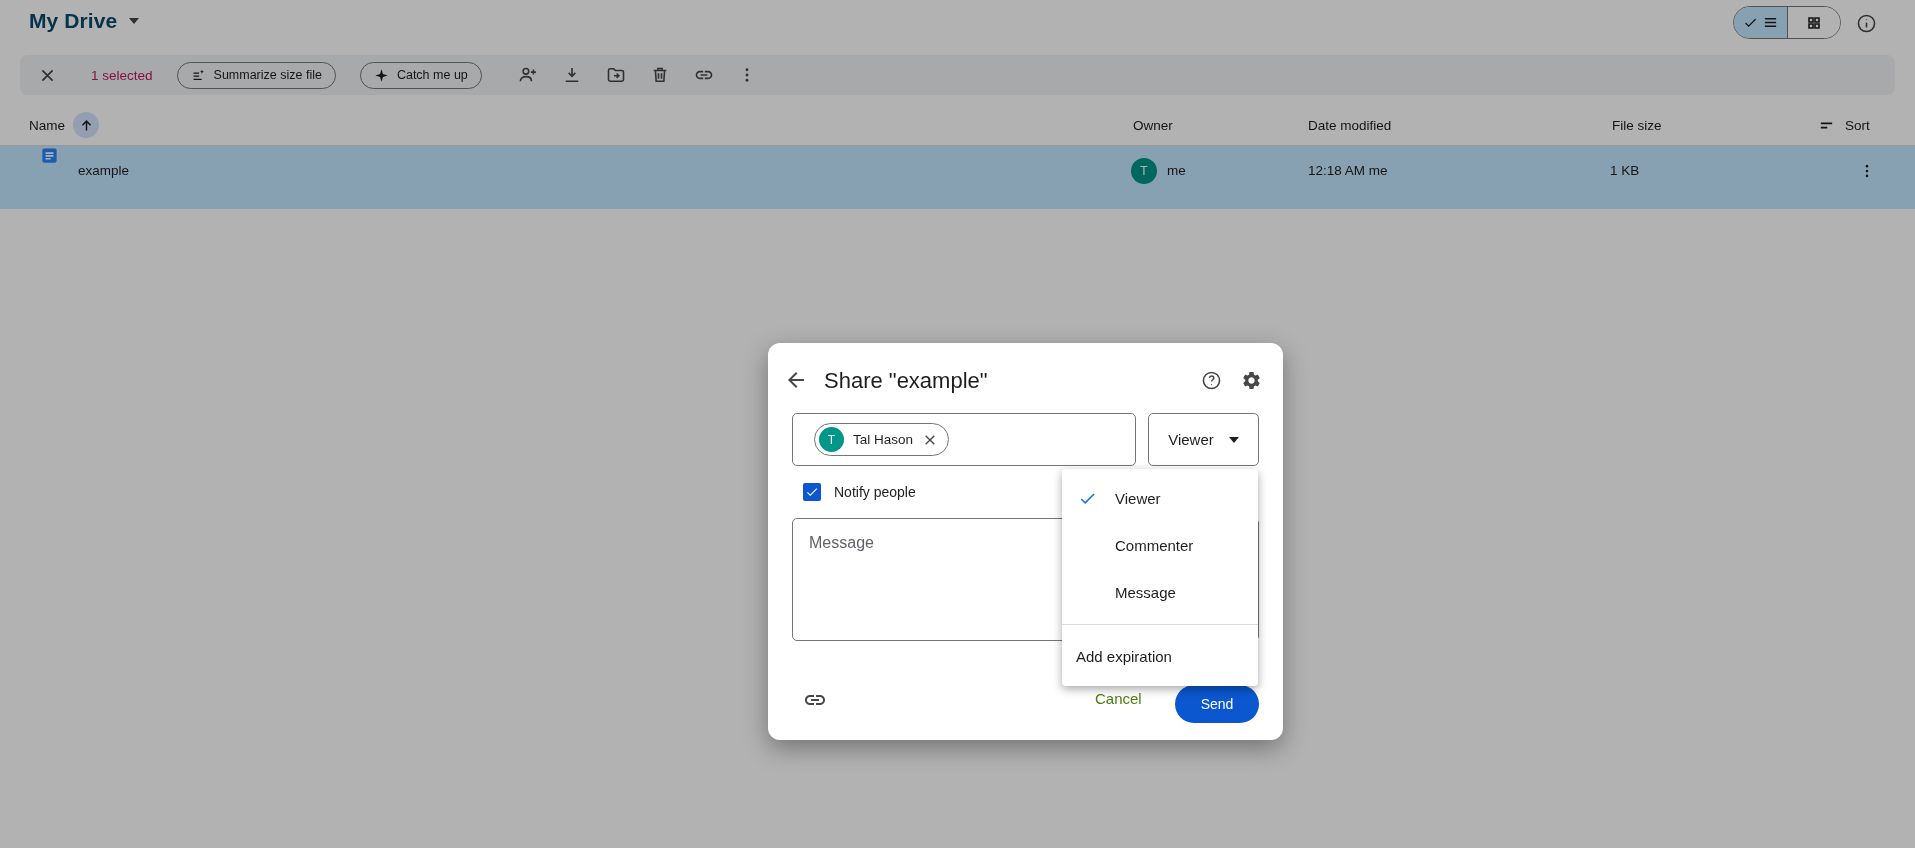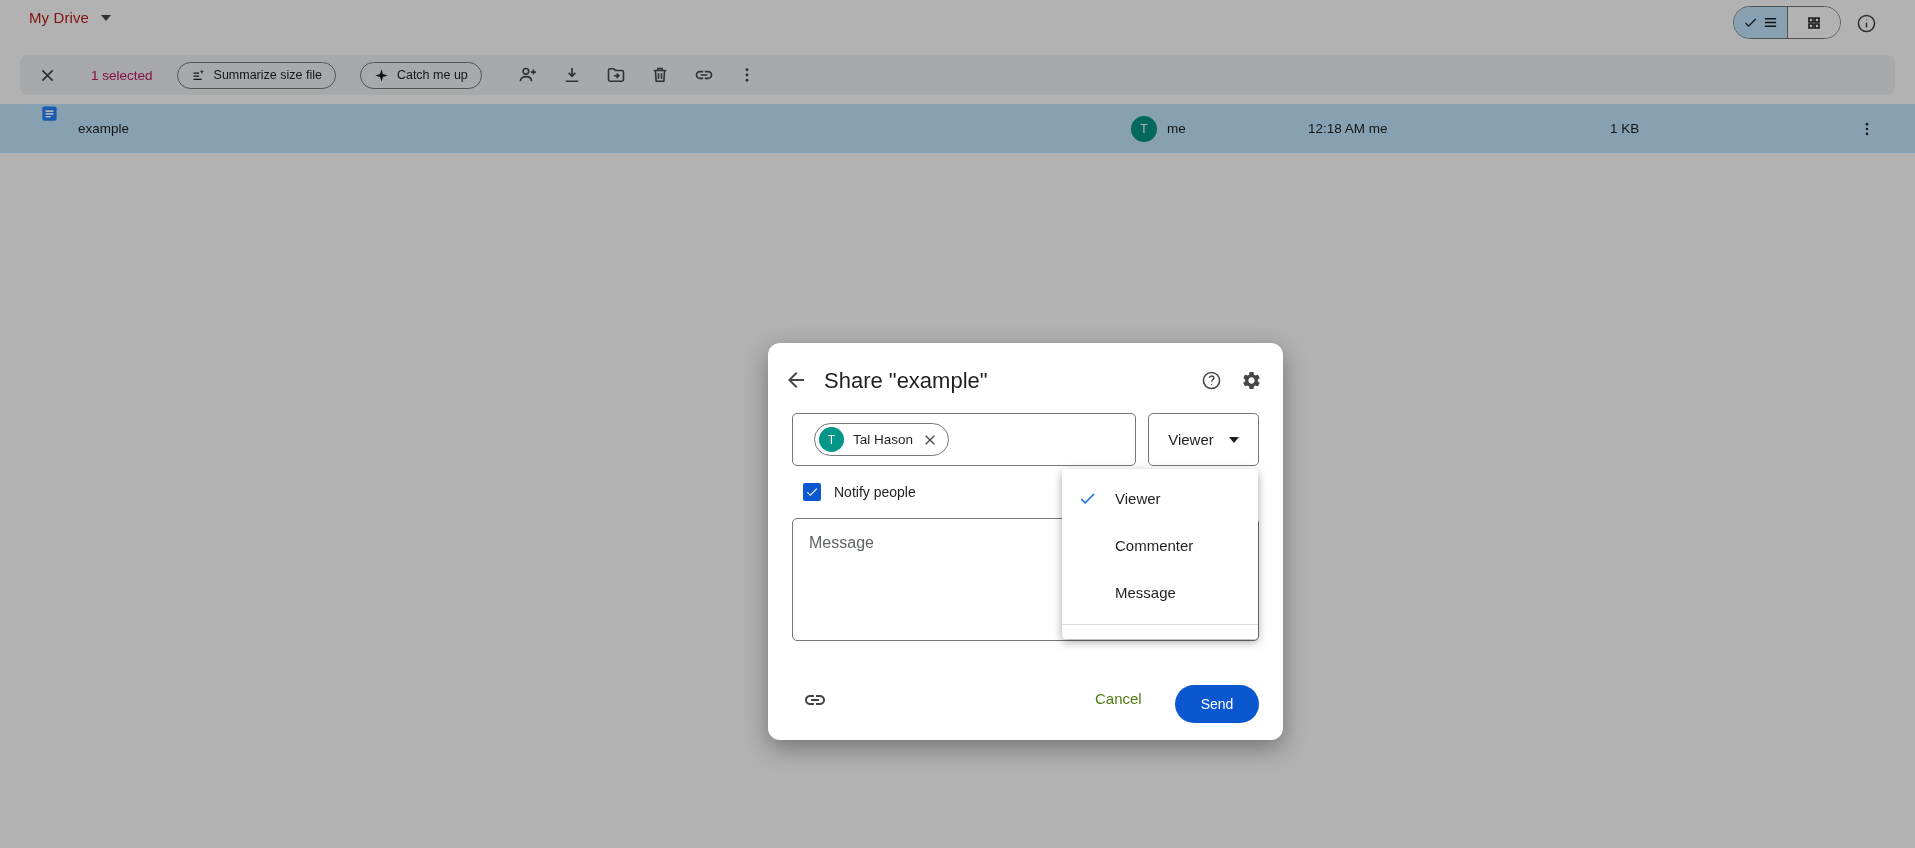--- a/index.html
+++ b/index.html
@@ -6,21 +6,21 @@
   html,body { width:1915px; height:848px; overflow:hidden; }
   body { font-family:"Liberation Sans", sans-serif; background:#fff; color:#1f1f1f; }
   .stage { position:relative; width:1915px; height:848px; background:#fff; }
 
   .icon { display:inline-flex; align-items:center; justify-content:center; flex:0 0 auto; }
   .icon svg { width:100%; height:100%; display:block; }
 
   
   .drive-header { position:absolute; left:0; top:0; width:100%; height:50px; }
   .page-title-wrap { position:absolute; left:29px; top:9px; display:flex; align-items:center; gap:12px; cursor:pointer; }
-  .page-title { font-size:15px; font-weight:400; color:#b91c1c; letter-spacing:.1px; }
+  .page-title { font-size:21px; font-weight:700; color:#0c4a6e; letter-spacing:.1px; }
   .caret-down { width:0; height:0; border-left:5.5px solid transparent; border-right:5.5px solid transparent; border-top:6px solid #444746; }
 
   .view-toggle { position:absolute; left:1733px; top:6px; width:108px; height:33px; border:1px solid #747775; border-radius:17px; display:flex; overflow:hidden; background:#fff; }
   .view-toggle .seg { flex:1; display:flex; align-items:center; justify-content:center; gap:5px; cursor:pointer; }
   .seg-list { background:#c2e7ff; }
   .seg-grid { background:#fff; border-left:1px solid #747775; }
   .seg .icon { width:15px; height:15px; color:#1f1f1f; }
   .info-btn { position:absolute; left:1856px; top:13px; width:21px; height:21px; color:#444746; cursor:pointer; }
 
   
@@ -36,21 +36,21 @@
   .file-table { position:absolute; left:0; top:104px; width:100%; }
   .thead { position:relative; height:42px; border-bottom:1px solid #d9dce0; }
   .th { position:absolute; top:0; height:42px; display:flex; align-items:center; font-size:13.5px; font-weight:500; color:#1f1f1f; }
   .th-name { left:29px; gap:8px; cursor:pointer; }
   .sort-bubble { width:26px; height:26px; border-radius:50%; background:#d3e3fd; display:flex; align-items:center; justify-content:center; }
   .sort-bubble .icon { width:15px; height:15px; color:#1f1f1f; }
   .th-owner { left:1133px; } .th-modified { left:1308px; } .th-size { left:1612px; }
   .th-sort { left:1818px; gap:10px; cursor:pointer; }
   .th-sort .icon { width:17px; height:17px; color:#1f1f1f; }
 
-  .file-row { position:relative; height:49px; background:#c2e7ff; cursor:pointer; }
+  .file-row { position:relative; height:63px; background:#c2e7ff; cursor:pointer; }
   .cell { position:absolute; top:0; height:49px; display:flex; align-items:center; font-size:13.5px; color:#1f1f1f; }
   .doc-icon { left:40px; width:19px; height:19px; }
   .file-name { left:78px; font-weight:500; }
   .owner-cell { left:1131px; gap:10px; }
   .avatar { width:26px; height:26px; border-radius:50%; background:#009688; color:#fff; font-size:12px; font-weight:500; display:flex; align-items:center; justify-content:center; }
   .modified-cell { left:1308px; } .size-cell { left:1610px; }
   .row-menu { left:1858px; width:18px; color:#1f1f1f; cursor:pointer; }
   .row-menu .icon { width:18px; height:18px; }
 
   
@@ -194,20 +194,43 @@
         <svg viewBox="0 0 24 24" fill="currentColor">
             <circle cx="12" cy="5" r="1.9"></circle>
             <circle cx="12" cy="12" r="1.9"></circle>
             <circle cx="12" cy="19" r="1.9"></circle>
           </svg>
       </span>
     </div>
   </div>
 
   <div class="file-table">
+    <div class="thead">
+      <div class="th th-name">
+        <span>Name</span>
+        <span class="sort-bubble">
+          <span class="icon">
+            <svg viewBox="0 0 24 24" fill="none" stroke="currentColor" stroke-width="2.3">
+                <path d="M12 20V5M5.5 11.5L12 5l6.5 6.5"></path>
+              </svg>
+          </span>
+        </span>
+      </div>
+      <div class="th th-owner">Owner</div>
+      <div class="th th-modified">Date modified</div>
+      <div class="th th-size">File size</div>
+      <div class="th th-sort">
+        <span class="icon">
+          <svg viewBox="0 0 24 24" fill="none" stroke="currentColor" stroke-width="2.2">
+              <path d="M4 9h16M4 15h9"></path>
+            </svg>
+        </span>
+        <span>Sort</span>
+      </div>
+    </div>
 
     <div class="file-row">
       <span class="cell icon doc-icon">
         <svg viewBox="0 0 24 24">
             <rect x="3" y="3" width="18" height="18" rx="2.5" fill="#2684fc"></rect>
             <path d="M7 9h10M7 12.5h10M7 16h6.5" stroke="#fff" stroke-width="2" fill="none"></path>
           </svg>
       </span>
       <span class="cell file-name">example</span>
       <span class="cell owner-cell">
@@ -298,15 +321,18 @@
       </span>
       <span>Viewer</span>
     </div>
     <div class="menu-item">
       <span>Commenter</span>
     </div>
     <div class="menu-item">
       <span>Message</span>
     </div>
     <div class="menu-divider"></div>
+    <div class="menu-item menu-item-expiration">
+      <span>Add expiration</span>
+    </div>
   </div>
 
 </div>
 
 </body></html>

